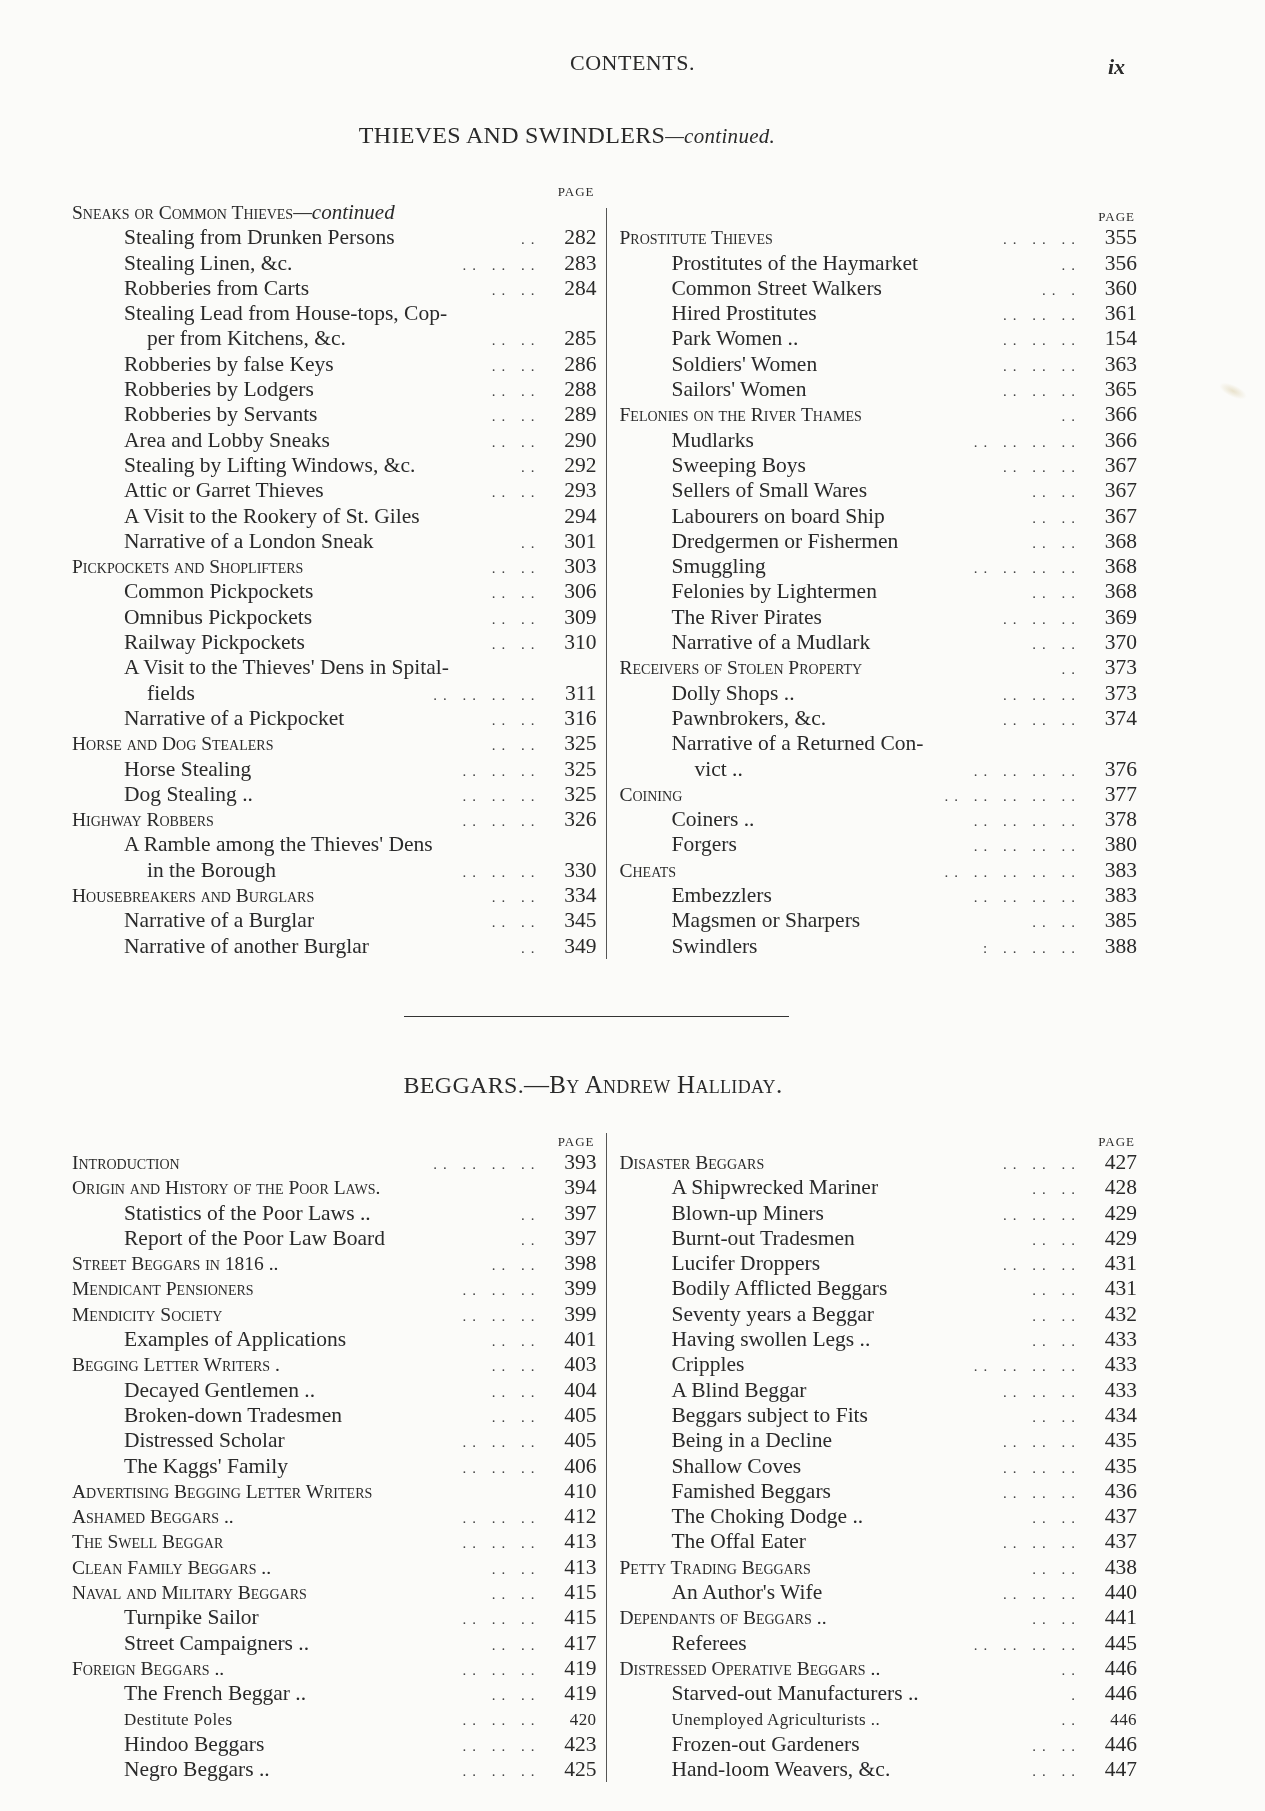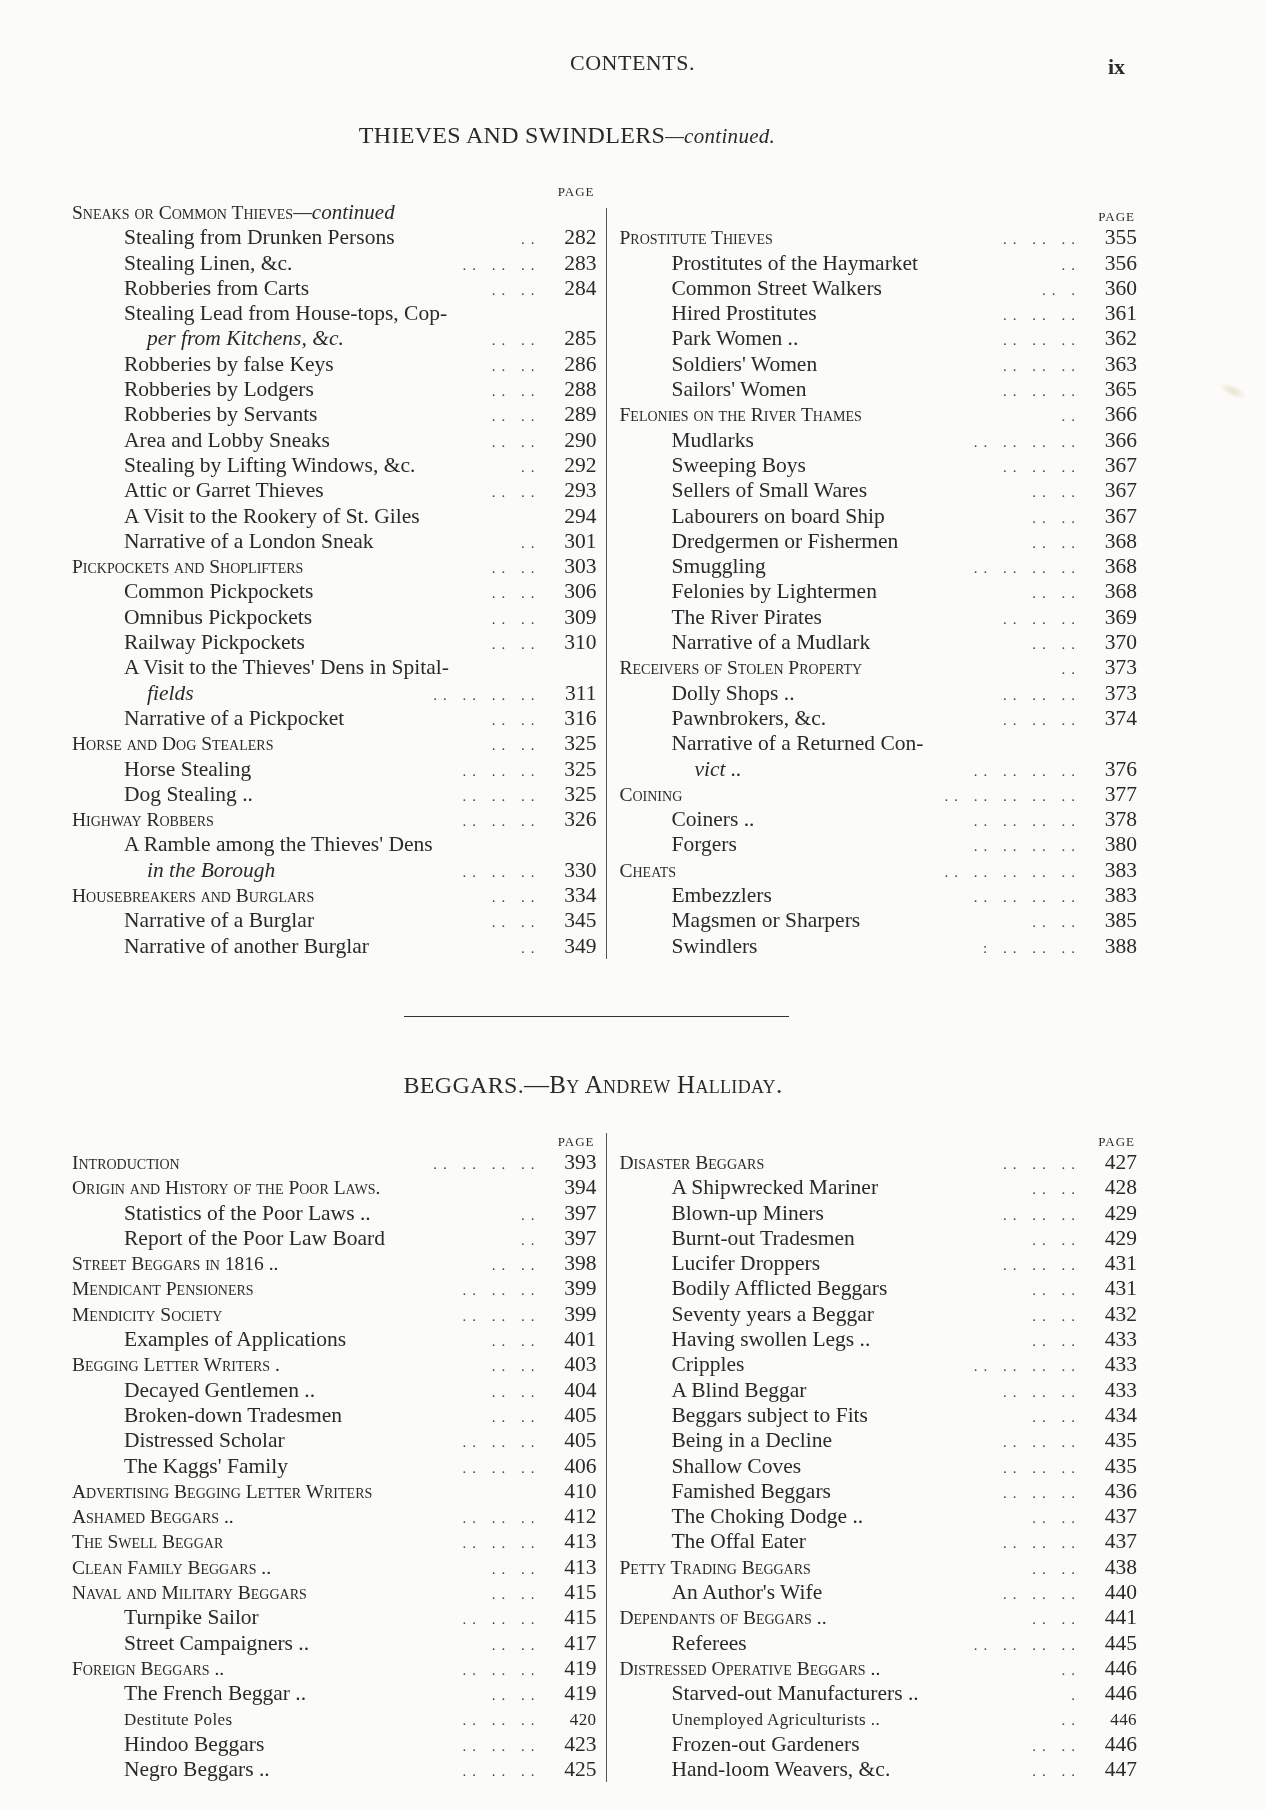--- a/index.html
+++ b/index.html
@@ -10,21 +10,21 @@
     overflow: hidden;
     font-family: "Liberation Serif", "DejaVu Serif", serif;
     color: #2a2a2a;
   }
   .running-head {
     position: absolute; top: 50px; left: 0; width: 1265px;
     text-align: center; font-size: 22px; letter-spacing: 0.5px;
   }
   .folio {
     position: absolute; top: 54px; left: 1108px;
-    font-size: 22px; font-weight: bold;
+    font-size: 22px; font-weight: bold; font-style: italic;
   }
   .section-title {
     position: absolute; left: 0; width: 1134px; text-align: center;
     font-size: 24px; letter-spacing: 0.3px;
   }
   .section-title .cont { font-style: italic; font-size: 21px; }
   .section-title .sc { font-variant: small-caps; font-size: 25px; }
   .toc {
     position: absolute; left: 72px; width: 1065px;
     display: flex;
@@ -44,21 +44,21 @@
   }
   .row .title { flex: 0 0 auto; }
   .row .lead {
     flex: 1 1 auto; overflow: hidden; color: #444;
     letter-spacing: 6px; text-align: right; padding-right: 10px;
     font-size: 15px;
   }
   .row .pg { flex: 0 0 46px; text-align: right; }
   .row.heading .title { font-variant: small-caps; font-size: 19.5px; }
   .row.sub .title { padding-left: 52px; }
-  .row.sub2 .title { padding-left: 75px; font-style: italic; }
+  .row.sub2 .title { padding-left: 75px; }
   .row.sub.dim .title, .row.sub.dim .pg { font-size: 17px; letter-spacing: 0.4px; }
   .continued { font-style: italic; font-variant: normal; font-size: 21px; }
   .rule {
     position: absolute; top: 1016px; left: 404px; width: 385px;
     height: 0; border-top: 1.6px solid #333;
   }
   .stain {
     position: absolute; top: 385px; left: 1218px; width: 30px; height: 12px;
     background: radial-gradient(ellipse at center, #e9e2cc 0%, rgba(233,226,204,0) 70%);
     transform: rotate(25deg);
@@ -247,21 +247,21 @@
         <span class="pg">360</span>
       </div>
       <div class="row sub">
         <span class="title"><span>Hired Prostitutes</span></span>
         <span class="lead">..   ..   ..</span>
         <span class="pg">361</span>
       </div>
       <div class="row sub">
         <span class="title"><span>Park Women ..</span></span>
         <span class="lead">..   ..   ..</span>
-        <span class="pg">362</span>
+        <span class="pg">154</span>
       </div>
       <div class="row sub">
         <span class="title"><span>Soldiers' Women</span></span>
         <span class="lead">..   ..   ..</span>
         <span class="pg">363</span>
       </div>
       <div class="row sub">
         <span class="title"><span>Sailors' Women</span></span>
         <span class="lead">..   ..   ..</span>
         <span class="pg">365</span>

